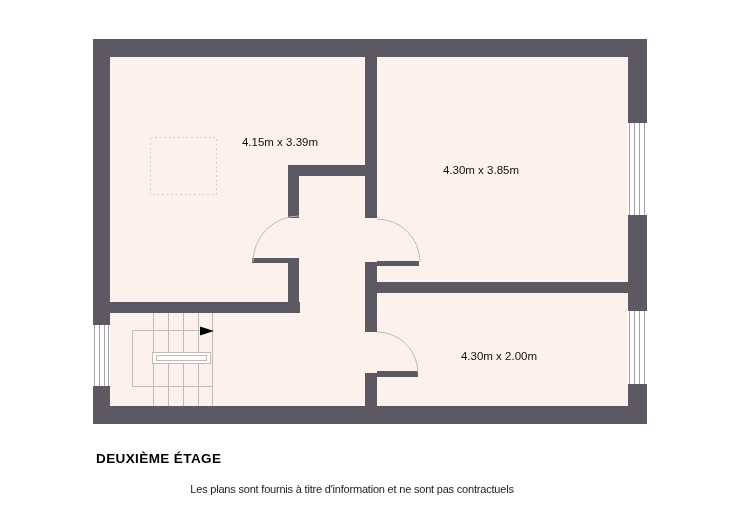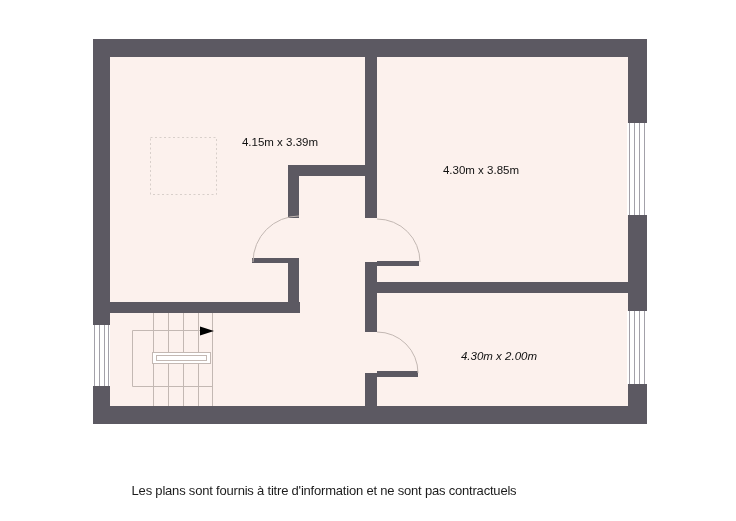--- a/index.html
+++ b/index.html
@@ -13,21 +13,21 @@
   .thin{stroke:var(--line,#c3b8b3);stroke-width:1;fill:none;}
   .handrail{fill:#ffffff;stroke:var(--line,#c3b8b3);stroke-width:1;}
   .handrail-inner{fill:none;stroke:var(--line,#c3b8b3);stroke-width:1;}
   .dash{fill:none;stroke:var(--dash,#d8cfca);stroke-width:1;stroke-dasharray:2 2.5;}
   .arrow{fill:#000;}
   .room-label{position:absolute;transform:translate(-50%,-50%);font-size:11.5px;
               color:var(--text,#111);white-space:nowrap;}
   .floor-title{position:absolute;left:96px;top:451px;font-size:13.5px;font-weight:bold;
                color:#000;letter-spacing:.4px;white-space:nowrap;}
   .disclaimer{position:absolute;left:0;top:483px;width:648px;text-align:center;
-              font-size:13px;letter-spacing:-.2px;color:#1c1c1c;}
+              font-size:11px;letter-spacing:-.2px;color:#1c1c1c;padding-left:28px;}
 </style>
 </head>
 <body>
 
 <div class="page">
 
   <svg class="plan-svg" width="736" height="521" viewBox="0 0 736 521">
 
     <rect class="room" x="110" y="57" width="518" height="351"></rect>
 
@@ -98,16 +98,17 @@
       </g>
       <g>
         <rect class="wall" x="377" y="371" width="41" height="6"></rect>
         <path class="thin" d="M377,332 A41,41 0 0 1 418,373"></path>
       </g>
     </g>
   </svg>
 
   <div class="room-label" style="left:280px;top:142px;">4.15m x 3.39m</div>
   <div class="room-label" style="left:481px;top:170px;">4.30m x 3.85m</div>
-  <div class="room-label" style="left:499px;top:356px;font-style:italic;">4.30m x 2.00m</div>
+  <div class="room-label" style="left:499px;top:356px;">4.30m x 2.00m</div>
 
+  <div class="floor-title">DEUXIÈME ÉTAGE</div>
   <div class="disclaimer">Les plans sont fournis à titre d'information et ne sont pas contractuels</div>
 </div>
 
 </body></html>

